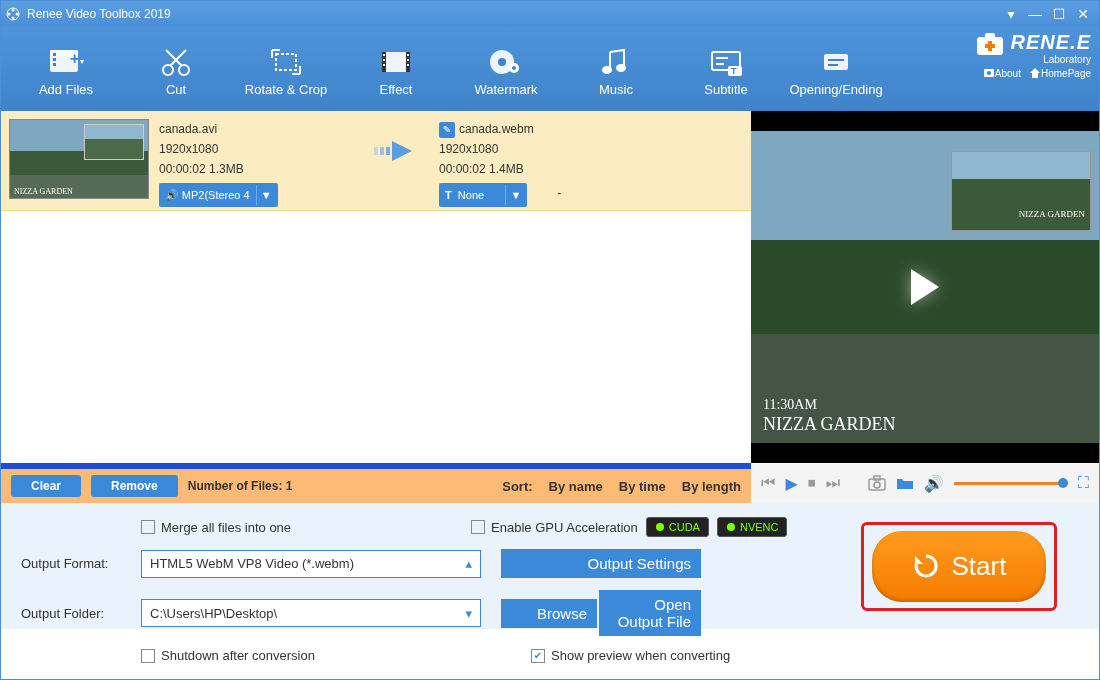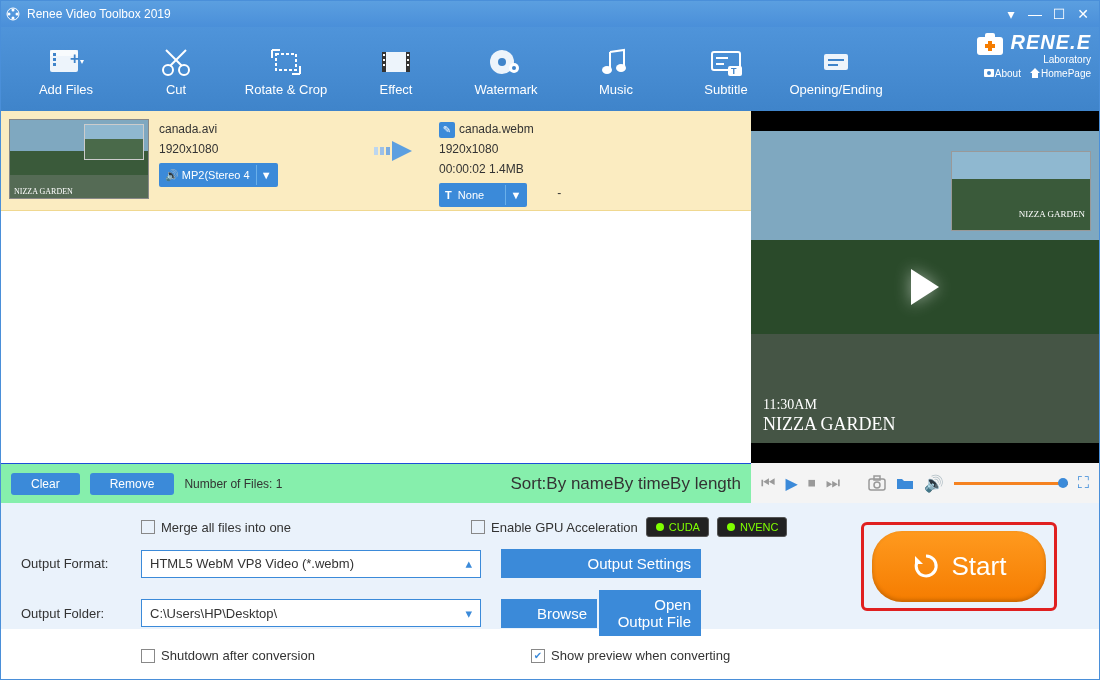--- a/index.html
+++ b/index.html
@@ -29,24 +29,24 @@
 .bluebtn .dd { border-left: 1px solid #6ab0ea; margin-left: 6px; padding-left: 4px; }
 .editico { width:16px; height:16px; background:#3b8ad9; color:#fff; display:inline-flex; align-items:center; justify-content:center; font-size:10px; margin-right:4px; border-radius:2px; }
 .preview { width: 348px; background: #000; position: relative; }
 .preview .pimg { position:absolute; inset:20px 0 20px 0; background: linear-gradient(#7fa8c0 35%, #2a4a2a 35%, #2a4a2a 65%, #455545 65%); }
 .preview .pip2 { position:absolute; right:8px; top:40px; width:140px; height:80px; background: linear-gradient(#8fb8d0 35%, #3a5a3a 35%); border:1px solid #999; }
 .preview .play { position:absolute; left:50%; top:50%; transform:translate(-50%,-50%); width:0; height:0; border-left:28px solid #fff; border-top:18px solid transparent; border-bottom:18px solid transparent; cursor:pointer; filter: drop-shadow(0 0 8px rgba(255,255,255,0.5)); }
 .preview .ptx { position:absolute; left:12px; bottom:28px; color:#fff; font-family: serif; font-size: 18px; }
 .preview .ptx2 { position:absolute; left:12px; bottom:50px; color:#fff; font-family: serif; font-size: 14px; }
 .preview .piptx { position:absolute; right:14px; top:98px; color:#fff; font-family: serif; font-size: 9px; }
 .controlsrow { display:flex; height: 40px; }
-.listctrl { width:750px; display:flex; align-items:center; padding: 0 10px; gap:10px; background:#86efac; border-top:1px solid #1d4ed8; }
+.listctrl { width:750px; display:flex; align-items:center; padding: 0 10px; gap:10px; background:#fdba74; border-top:6px solid #1d4ed8;font-weight:bold; }
 .btn { background:#3b8ad9; color:#fff; font-size:12px; padding:4px 20px; border-radius:3px; cursor:pointer; }
 .listctrl .lbl { font-size:12px; color:#333; }
-.listctrl .sort { margin-left:auto; font-size:17px; color:#333; display:flex; }
+.listctrl .sort { margin-left:auto; font-size:13px; color:#333; display:flex; gap:16px; }
 .listctrl .sort span { cursor:pointer; }
 .playerctrl { width:348px; background:#f4f4f4; display:flex; align-items:center; gap:10px; padding:0 10px; }
 .playerctrl .pico { color:#3b8ad9; cursor:pointer; font-size:16px; }
 .playerctrl .pico.g { color:#999; }
 .volslider { flex:1; height:3px; background:#f58220; position:relative; }
 .volslider .thumb2 { position:absolute; right:0; top:-4px; width:10px; height:10px; background:#3b8ad9; border-radius:50%; }
 .bottom { height: 126px; background:#eaf2fb; padding:14px 20px; display:flex; }
 .bcol { flex:1; }
 .brow { display:flex; align-items:center; margin-bottom:12px; font-size:13px; color:#333; }
 .brow .blabel { width:120px; }
@@ -211,20 +211,21 @@
 <div class="mainrow">
   <div class="filelist">
     <div class="filerow">
       <div class="thumb">
         <div class="pip"></div>
         <div class="tx">NIZZA GARDEN</div>
       </div>
       <div class="filecol" style="width:200px;">
         <div class="nm">canada.avi</div>
         <div>1920x1080</div>
+        <div>00:00:02  1.3MB</div>
         <span class="bluebtn">
           <span>🔊</span>&nbsp;<span>MP2(Stereo 4</span><span class="dd">▼</span>
         </span>
       </div>
       <div class="arrow">
         <svg width="50" height="24">
             <rect x="0" y="8" width="4" height="8" fill="#bcd6f0"></rect>
             <rect x="6" y="8" width="4" height="8" fill="#9cc0e8"></rect>
             <rect x="12" y="8" width="4" height="8" fill="#7cace0"></rect>
             <path d="M18 2 L38 12 L18 22 Z" fill="#5b9fe0"></path>

